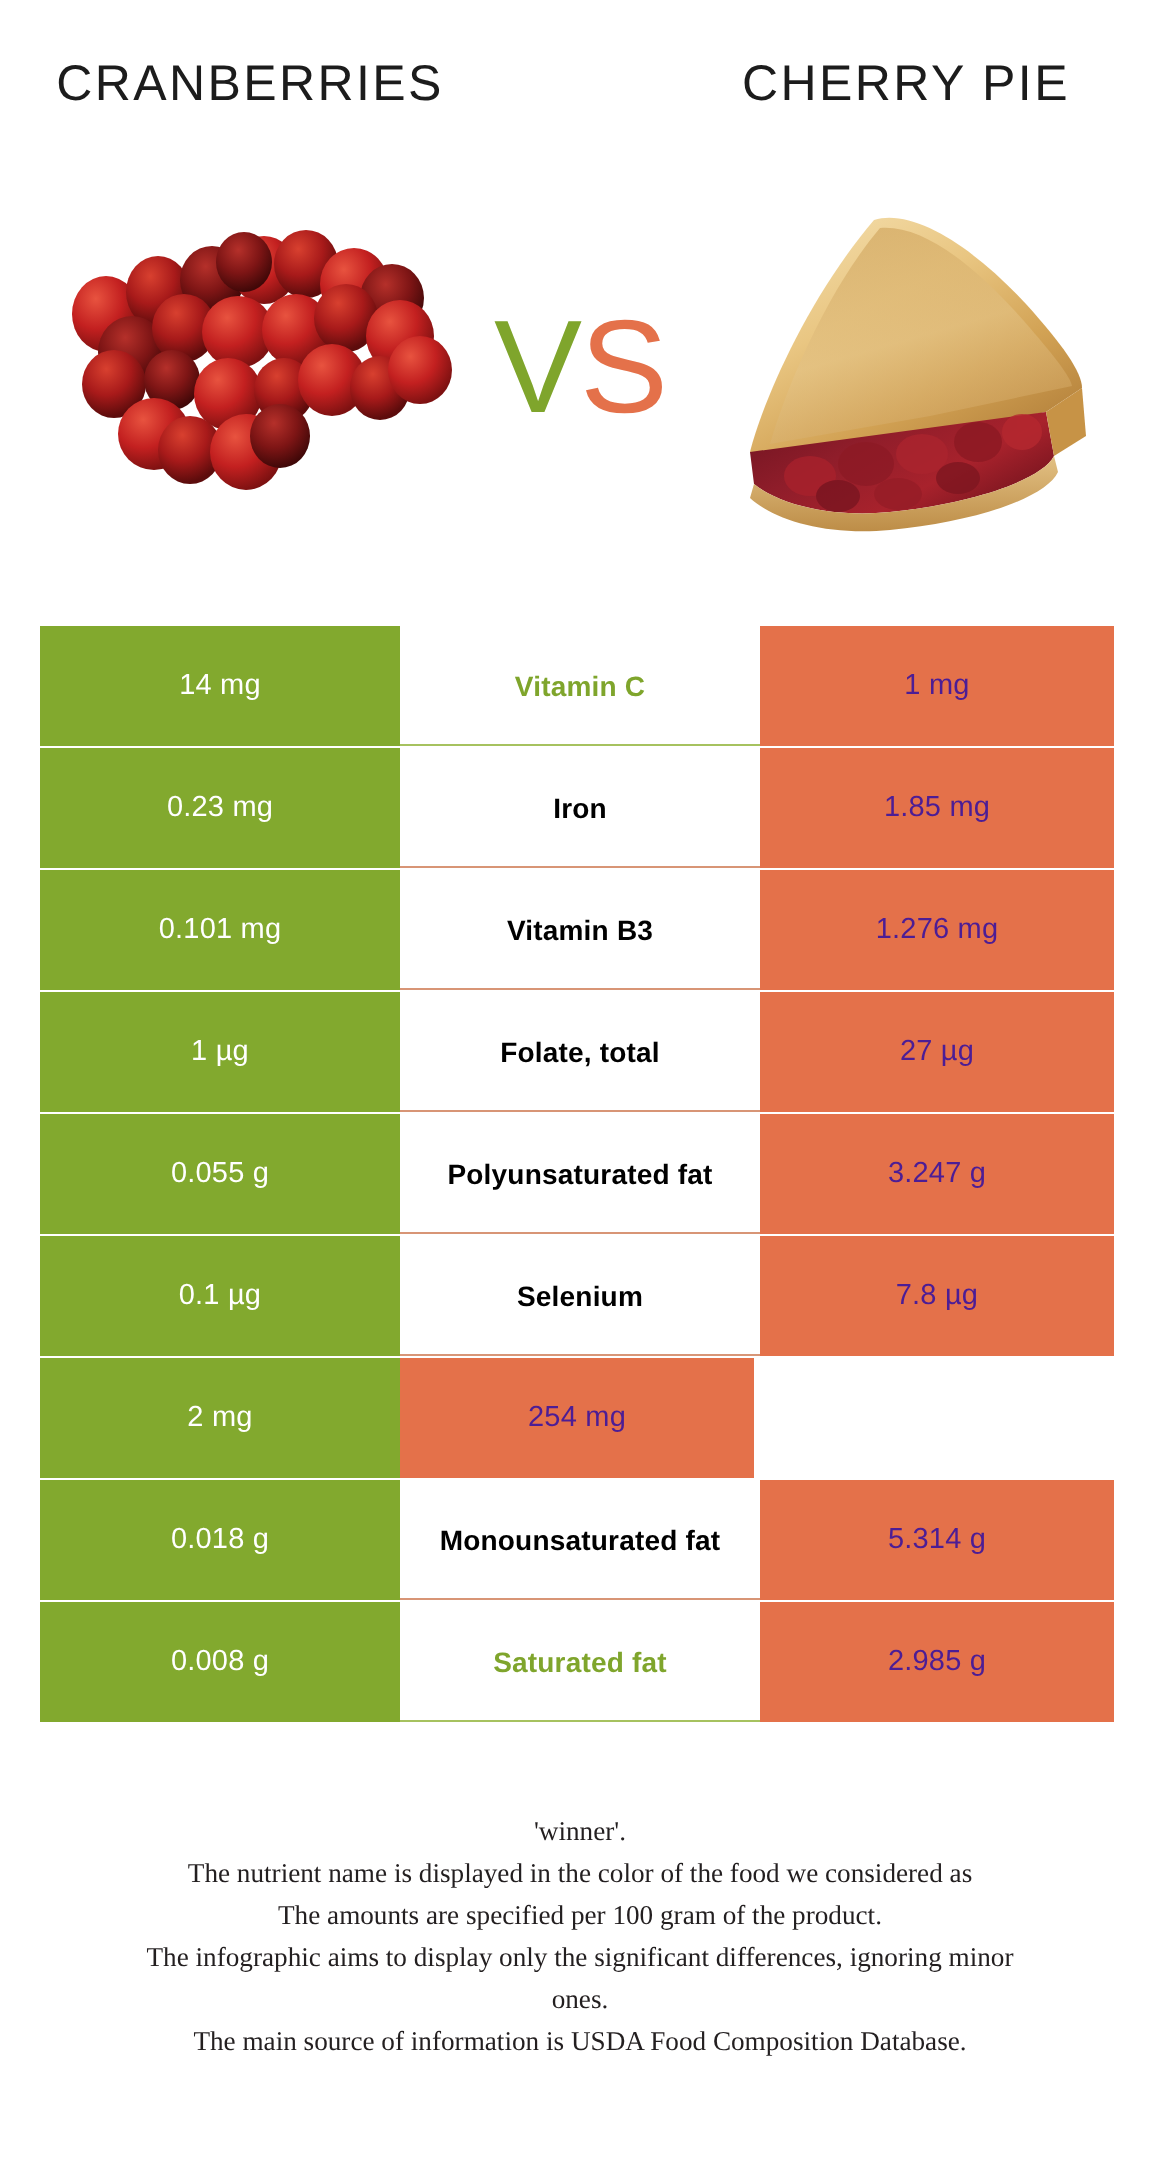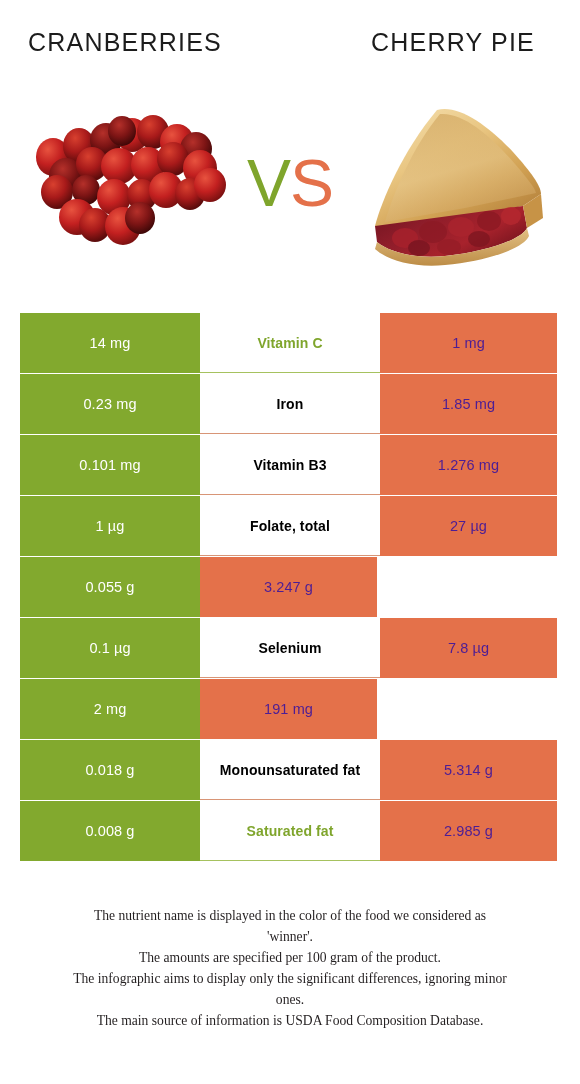--- a/index.html
+++ b/index.html
@@ -280,50 +280,51 @@
     </div>
 
     <div class="row win-right">
       <div class="cell cell-left">1 µg</div>
       <div class="cell cell-mid">Folate, total</div>
       <div class="cell cell-right">27 µg</div>
     </div>
 
     <div class="row win-right">
       <div class="cell cell-left">0.055 g</div>
+      <div class="cell cell-mid">Polyunsaturated fat</div>
       <div class="cell cell-right">3.247 g</div>
     </div>
 
     <div class="row win-right">
       <div class="cell cell-left">0.1 µg</div>
       <div class="cell cell-mid">Selenium</div>
       <div class="cell cell-right">7.8 µg</div>
     </div>
 
     <div class="row win-left">
       <div class="cell cell-left">2 mg</div>
-      <div class="cell cell-right">191 mg</div>
+      <div class="cell cell-right">254 mg</div>
     </div>
 
     <div class="row win-right">
       <div class="cell cell-left">0.018 g</div>
       <div class="cell cell-mid">Monounsaturated fat</div>
       <div class="cell cell-right">5.314 g</div>
     </div>
 
     <div class="row win-left">
       <div class="cell cell-left">0.008 g</div>
       <div class="cell cell-mid">Saturated fat</div>
       <div class="cell cell-right">2.985 g</div>
     </div>
 
   </div>
 
   <div class="footer">
+    <span>'winner'.</span>
     <span>The nutrient name is displayed in the color of the food we considered as</span>
-    <span>'winner'.</span>
     <span>The amounts are specified per 100 gram of the product.</span>
     <span>The infographic aims to display only the significant differences, ignoring minor</span>
     <span>ones.</span>
     <span>The main source of information is USDA Food Composition Database.</span>
   </div>
 
 </div>
 
 </body></html>

